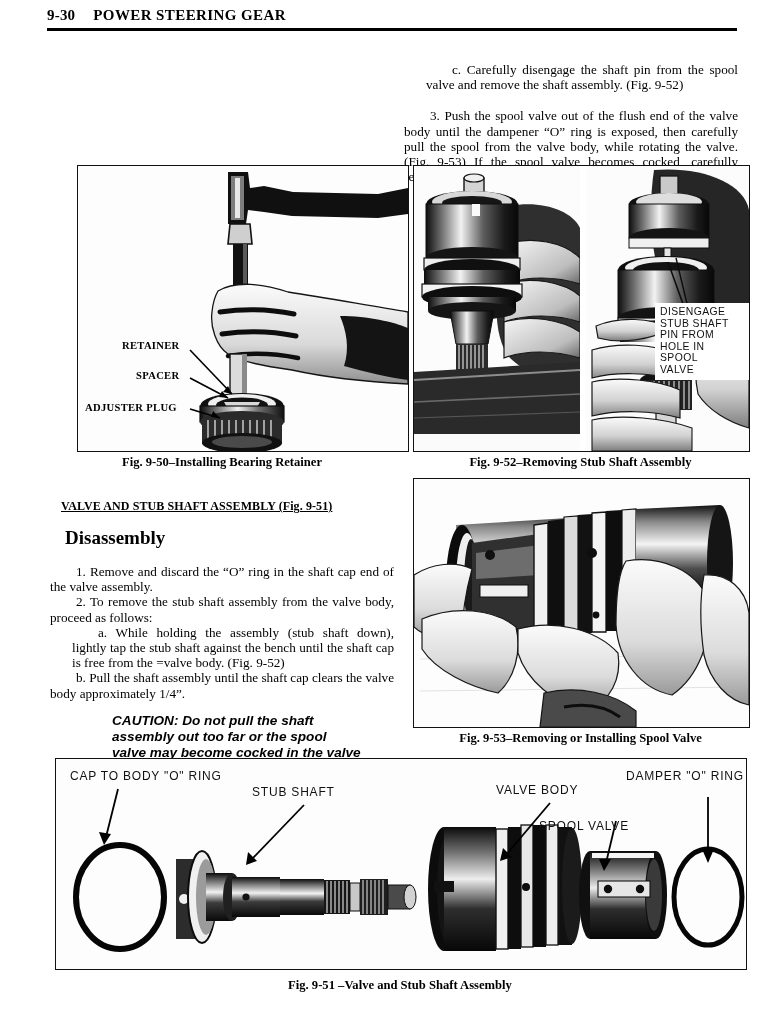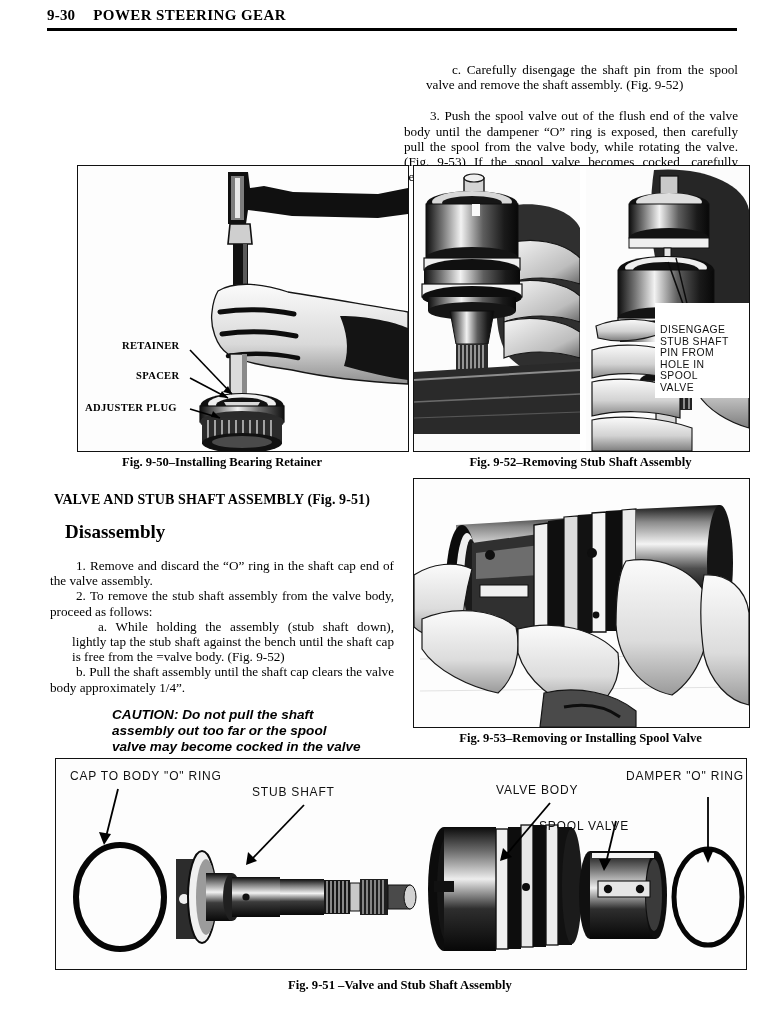--- a/index.html
+++ b/index.html
@@ -19,43 +19,43 @@
 
   
   .col-left{position:absolute;left:50px;top:62px;width:344px;}
   .col-right{position:absolute;left:404px;top:62px;width:334px;}
 
   p.body{margin:0 0 0 0;font-size:13.2px;line-height:15.2px;
          text-align:justify;text-justify:inter-word;hyphens:none;}
   p.body + p.body{margin-top:13px;}
   p.tight{margin-top:0;}
 
-  h2.sec{font-family:"Liberation Serif",serif;font-weight:bold;font-size:14px;
-         margin:4px;letter-spacing:.1px;}
+  h2.sec{font-family:"Liberation Serif",serif;font-weight:bold;font-size:12px;
+         margin:11px;letter-spacing:.1px;text-decoration:underline;}
   h3.sub{font-family:"Liberation Serif",serif;font-weight:bold;font-size:19px;
          margin:15px;}
 
   .sub-indent{padding-left:22px;text-align:justify;}
   .caution{margin:12px 0 4px 62px;width:250px;font-style:italic;font-weight:bold;
            font-size:13.6px;line-height:16px;
            font-family:"Liberation Sans",sans-serif;}
 
   
   .figbox{position:absolute;border:1.6px solid #111;background:#fff;overflow:hidden;}
   .figcap{position:absolute;text-align:center;font-family:"Liberation Serif",serif;
           font-weight:bold;font-size:12.6px;}
 
   .halftone{position:absolute;inset:0;background:#fdfdfd;}
 
   
   .lbl{position:absolute;font-family:"Liberation Serif",serif;font-weight:bold;
        font-size:10.6px;letter-spacing:.3px;white-space:nowrap;}
   .lbl-sans{position:absolute;font-family:"Liberation Sans",sans-serif;
             font-size:12px;letter-spacing:.8px;white-space:nowrap;color:#111;}
-  .callbox{position:absolute;background:#fff;border:0;padding:21px 5px 4px 5px;
+  .callbox{position:absolute;background:#fff;border:0;padding:3px 5px 4px 5px;
            font-family:"Liberation Sans",sans-serif;font-size:10.4px;
            line-height:11.6px;letter-spacing:.4px;color:#111;}
 
   svg.over{position:absolute;left:0;top:0;overflow:visible;}
 </style>
 </head>
 <body>
 
 <div class="page">
 

